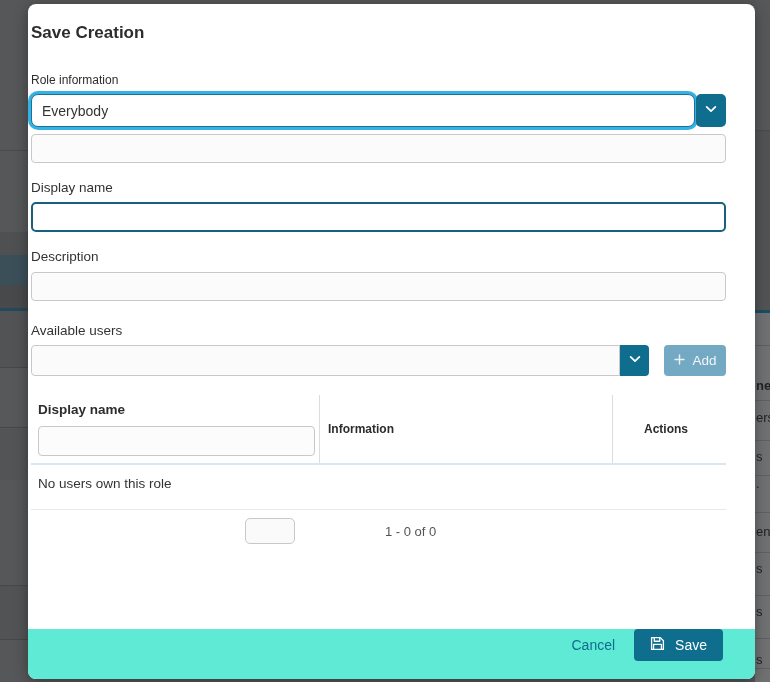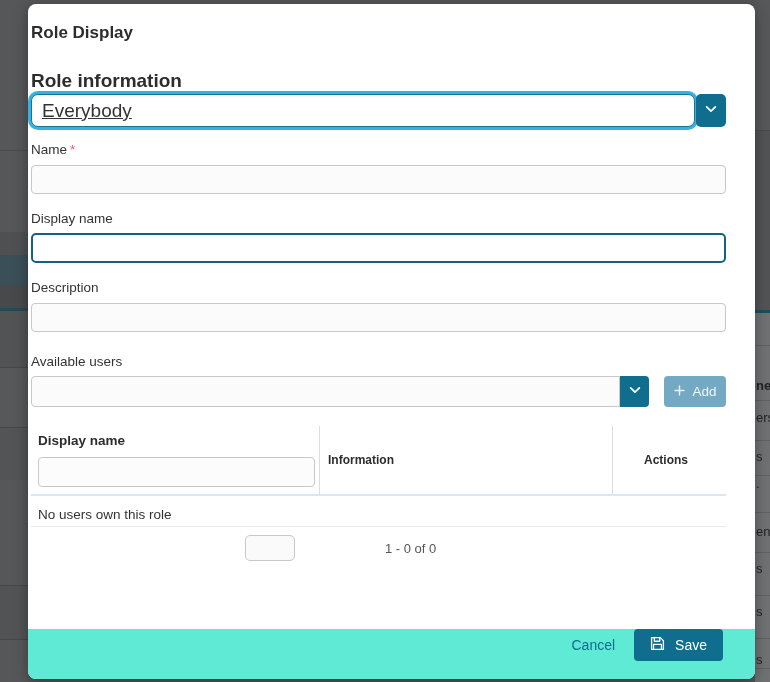--- a/index.html
+++ b/index.html
@@ -45,21 +45,21 @@
     background: #ffffff; border-radius: 8px;
     box-shadow: 0 3px 14px rgba(0,0,0,0.35);
     overflow: hidden;
   }
   .modal-body {
     height: 626px; overflow: hidden;
     padding: 18px 29px 0 3px;
   }
 
   h1.dialog-title { font-size: 17px; line-height: 22px; font-weight: 700; color: #2d2d2d; }
-  h2.section-heading { font-size: 19px; line-height: 19px; font-weight: 700; color: #2d2d2d; }
+  h2.section-heading { font-size: 12px; line-height: 19px; font-weight: 400; color: #2d2d2d; }
   .mt-roleinfo { margin-top: 27px; }
   .mt-userassign { margin-top: 30px; }
 
   .field-label { display: block; font-size: 13.5px; line-height: 17px; color: #333; }
   .required-star { color: #ec4d8b; margin-left: 3px; font-size: 13.5px; }
   .lbl-parent { margin-top: 13px; }
   .lbl-name { margin-top: 14px; }
   .lbl-display { margin-top: 16px; }
   .lbl-desc { margin-top: 16px; }
   .lbl-avail { margin-top: 21px; }
@@ -77,21 +77,21 @@
   }
   .input-desc { margin-top: 7px; }
 
   
   .select-group { display: flex; align-items: stretch; }
   .sel-parent { margin-top: 4px; height: 33px; }
   .select-box {
     flex: 1; background: #ffffff; border: 1px solid #c8c8c8;
     border-radius: 4px 0 0 4px;
     display: flex; align-items: center; padding: 0 10px;
-    font-size: 19px; color: #333; text-decoration: underline;
+    font-size: 14px; color: #333;
   }
   .sel-parent .select-box {
     border: 1px solid #1a7190; border-radius: 7px;
     box-shadow: 0 0 0 3px #35b1e4;
   }
   .select-cap {
     width: 30px; background: #0f6d8d; border: none;
     border-radius: 0 5px 5px 0;
     display: flex; align-items: center; justify-content: center;
     cursor: pointer; position: relative; z-index: 2;
@@ -114,21 +114,21 @@
   .users-table { margin-top: 19px; }
   .thead { display: flex; height: 70px; border-bottom: 2px solid #d9e8f0; }
   .th-col1 { width: 289px; border-right: 1px solid #dcdcdc; padding: 7px 11px 0 7px; }
   .th-col1 .col-label { font-size: 13.5px; font-weight: 700; line-height: 15px; color: #2d2d2d; }
   .filter-input { margin-top: 9px; width: 277px; height: 30px; background: #fcfcfc; }
   .th-col2 { width: 293px; border-right: 1px solid #dcdcdc; display: flex; align-items: center; padding-left: 8px; }
   .th-col3 { flex: 1; display: flex; align-items: center; padding-left: 31px; }
   .th-col2 .col-label, .th-col3 .col-label { font-size: 12px; font-weight: 700; color: #2d2d2d; }
 
   .empty-row {
-    padding: 11px 0 4px 7px; border-bottom: 1px solid #e9e9e9;
+    padding: 11px 0 18px 7px; border-bottom: 1px solid #e9e9e9;
     font-size: 13.5px; line-height: 15px; color: #333;
   }
 
   .pagination-row { margin-top: 8px; display: flex; align-items: flex-start; }
   .pagesize-select {
     margin-left: 214px; width: 50px; height: 26px;
     background: #fafafa; border: 1px solid #c8c8c8; border-radius: 5px;
   }
   .pagination-text { margin-left: 90px; font-size: 13px; color: #555; padding-top: 6px; }
 
@@ -186,36 +186,35 @@
     <span class="br-frag" style="top:211px">en</span>
     <span class="br-frag" style="top:248px">s</span>
     <span class="br-frag" style="top:291px">s</span>
     <span class="br-frag" style="top:339px">s</span>
   </div>
 </div>
 
 <div class="modal">
   <div class="modal-body">
 
-    <h1 class="dialog-title">Role Display</h1>
+    <h1 class="dialog-title">Save Creation</h1>
 
     <h2 class="section-heading mt-roleinfo">Role information</h2>
 
     <div class="select-group sel-parent">
       <div class="select-box">Everybody</div>
       <button class="select-cap">
         <span class="icon-svg">
           <svg width="14" height="14" viewBox="0 0 16 16">
               <path d="M3 5.5 L8 10.5 L13 5.5" stroke="#ffffff" stroke-width="2" fill="none" stroke-linecap="round" stroke-linejoin="round"></path>
             </svg>
         </span>
       </button>
     </div>
 
-    <label class="field-label lbl-name"><span>Name</span><span class="required-star">*</span></label>
     <input class="text-input input-name" type="text" value="" style="">
 
     <label class="field-label lbl-display">Display name</label>
     <input class="text-input input-display" type="text" value="" style="">
 
     <label class="field-label lbl-desc">Description</label>
     <input class="text-input input-desc" type="text" value="" style="">
 
 
     <label class="field-label lbl-avail">Available users</label>

